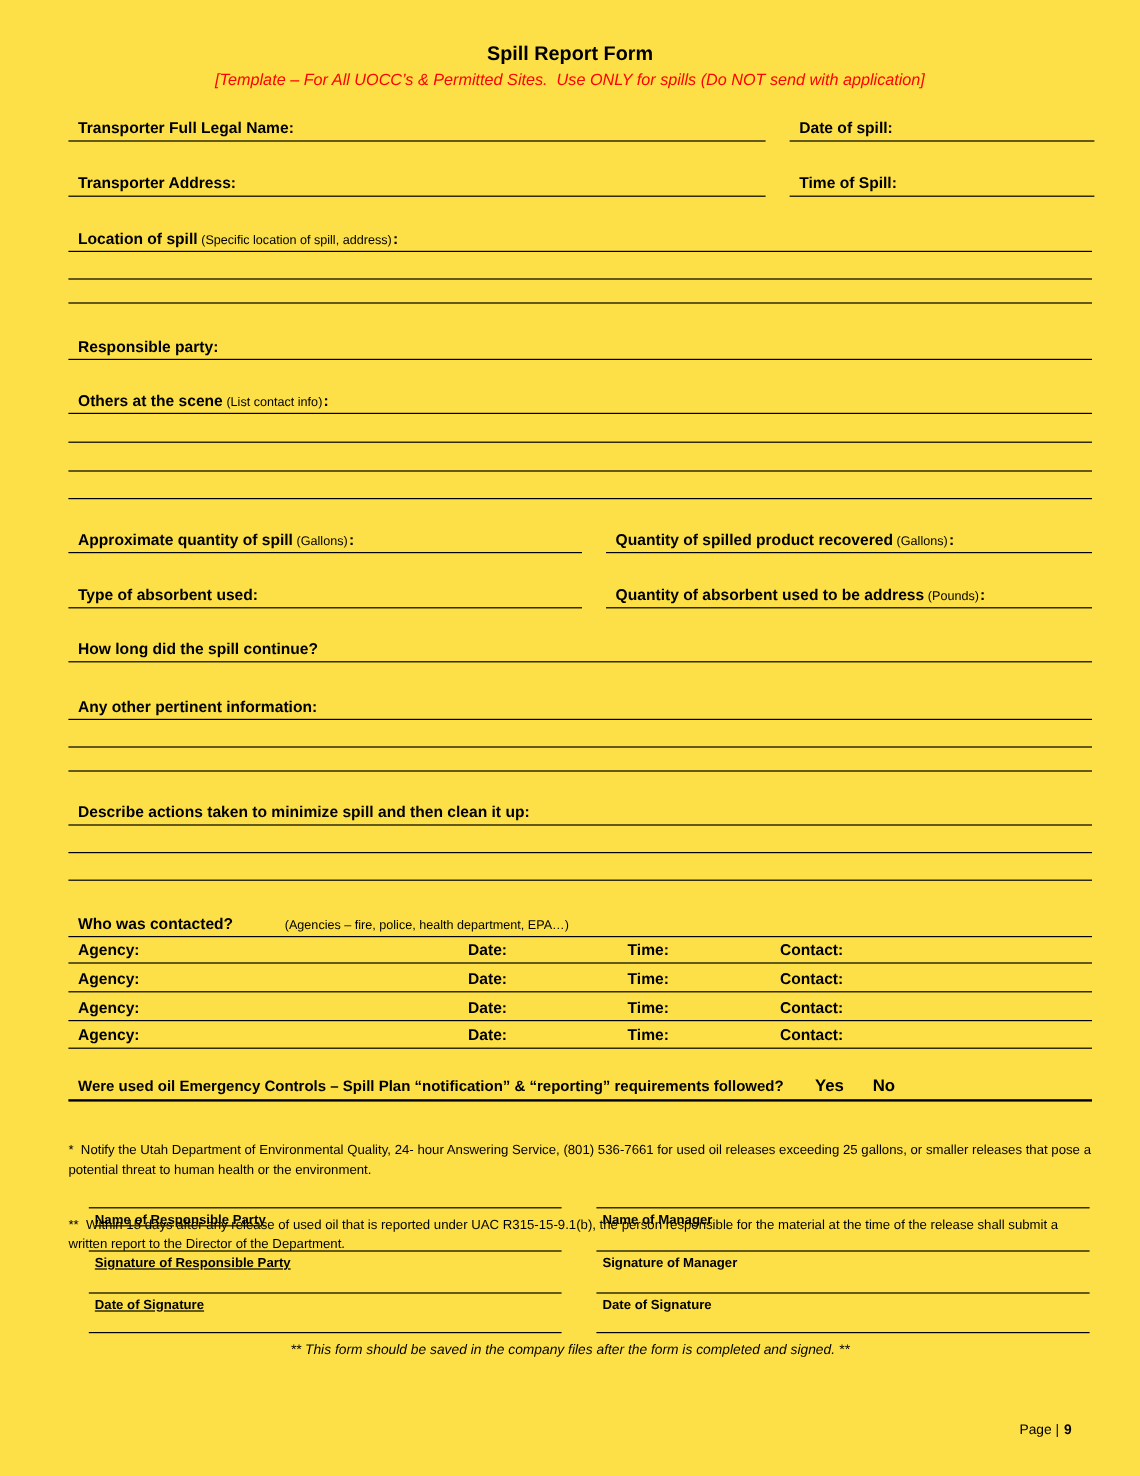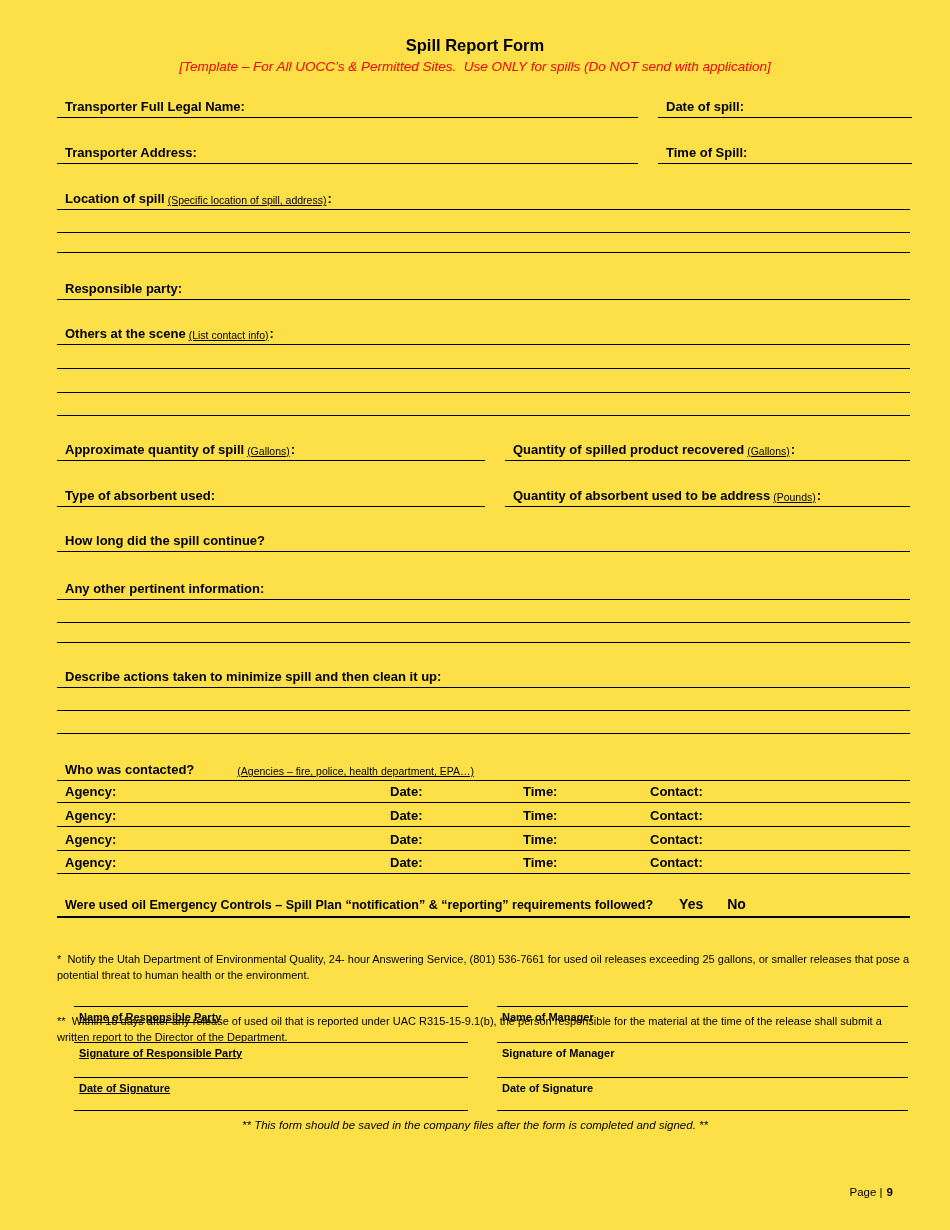--- a/index.html
+++ b/index.html
@@ -22,21 +22,21 @@
     text-align: center; font-size: 13.5px; font-weight: normal; font-style: italic;
     white-space: pre-wrap;
   }
   .field {
     position: absolute; height: 22px;
     border-bottom: 1.5px solid #000;
     display: flex; align-items: flex-end;
     padding: 0 0 3px 8px;
   }
   .lbl { font-weight: bold; font-size: 13px; white-space: nowrap; }
-  .hint { font-weight: normal; font-size: 10.5px; white-space: nowrap; padding: 0 1px 0 3px; text-decoration: underline; }
+  .hint { font-weight: normal; font-size: 10.5px; white-space: nowrap; padding: 0 1px 0 3px; }
   .blank {
     position: absolute; left: 57px; width: 853px; height: 0;
     border-top: 1.5px solid #000;
   }
   .agency-row {
     position: absolute; left: 57px; width: 853px; height: 22px;
     border-bottom: 1.5px solid #000;
   }
   .agency-row span { position: absolute; bottom: 3px; font-weight: bold; font-size: 13px; }
   .agency-row .c0 { left: 8px; }

